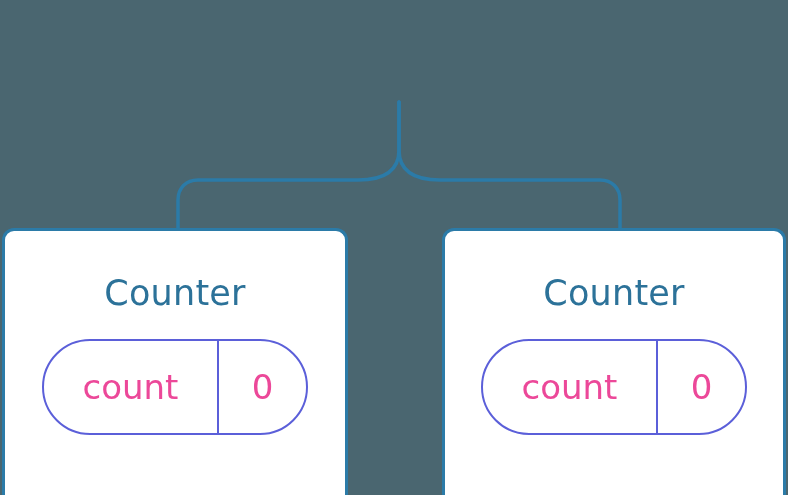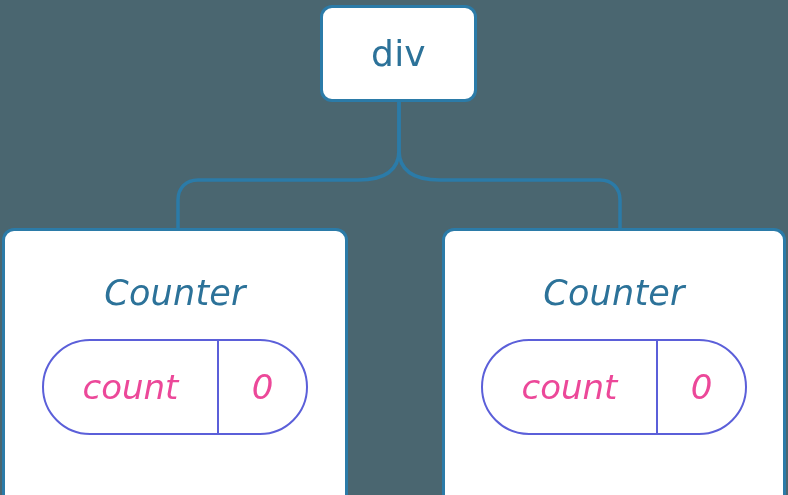--- a/index.html
+++ b/index.html
@@ -50,21 +50,20 @@
     justify-content: center;
   }
 
   .node-child {
     top: 228px;
     height: 267px;
     border-bottom: none;
     border-bottom-left-radius: 0;
     border-bottom-right-radius: 0;
     justify-content: flex-start;
-    font-style: italic;
   }
 
   .node-child-left {
     left: 2px;
     width: 346px;
   }
 
   .node-child-right {
     left: 442px;
     width: 344px;
@@ -138,23 +137,20 @@
              L 600 180
              C 612 180, 620 188, 620 200
              L 620 230" fill="none" stroke="#2b7ba8" stroke-width="3.5" stroke-linecap="round"></path>
     <path d="M 399 102 L 399 150
              C 399 175, 378 180, 358 180
              L 198 180
              C 186 180, 178 188, 178 200
              L 178 230" fill="none" stroke="#2b7ba8" stroke-width="3.5" stroke-linecap="round"></path>
   </svg>
 
-  <div class="node node-root">
-    <span class="node-label">div</span>
-  </div>
 
   <div class="node node-child node-child-left">
     <span class="node-label">Counter</span>
     <div class="state-pill pill-left">
       <span class="state-key">count</span>
       <span class="state-value">0</span>
     </div>
   </div>
 
   <div class="node node-child node-child-right">

